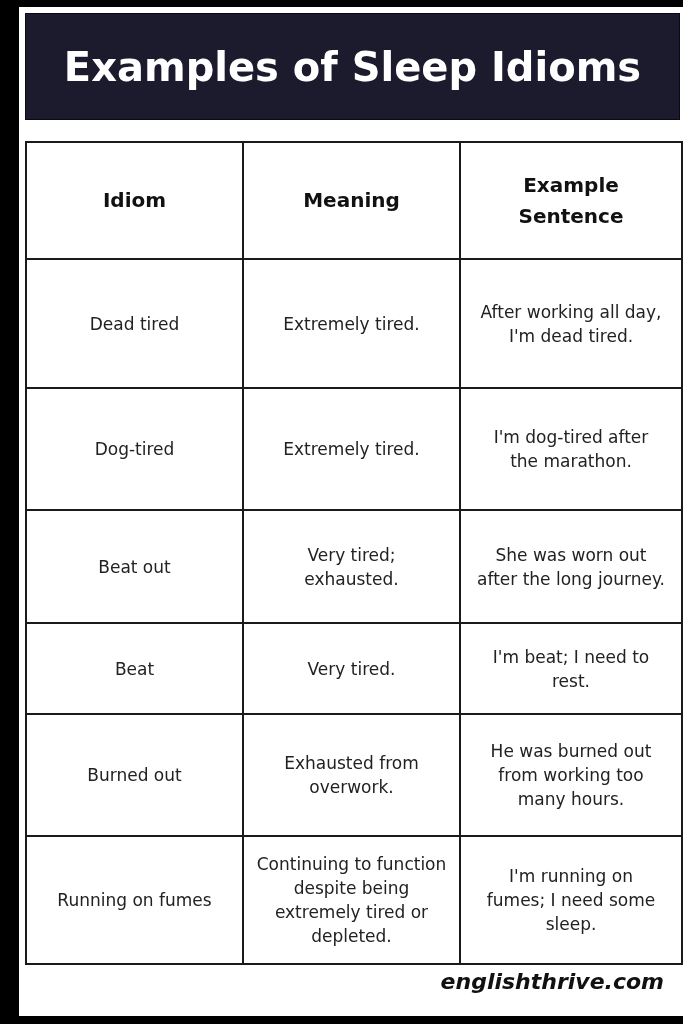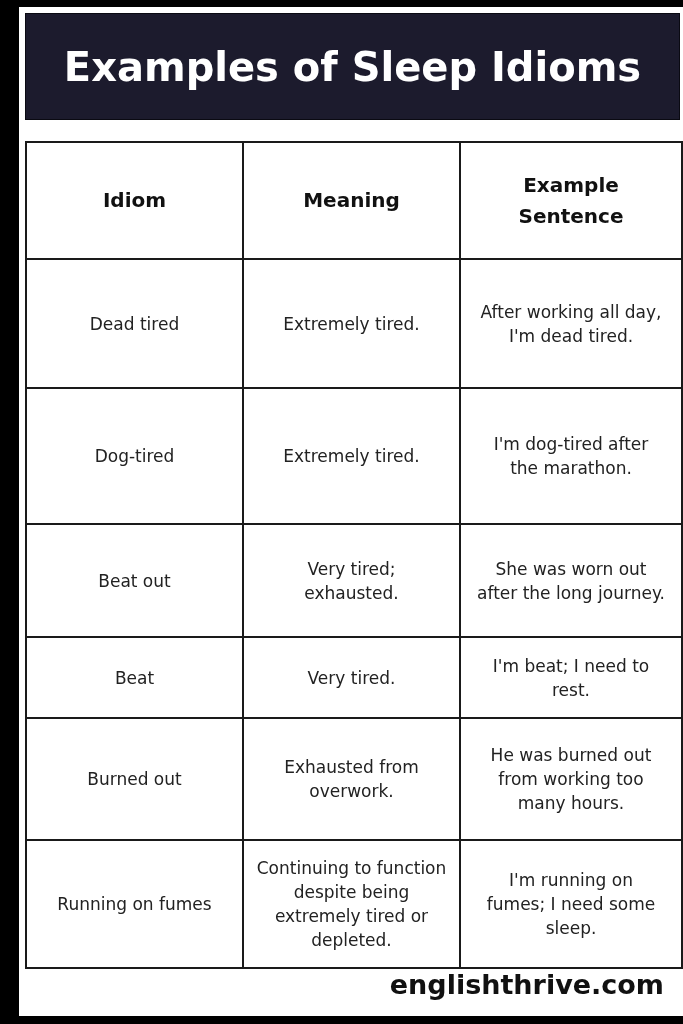--- a/index.html
+++ b/index.html
@@ -7,21 +7,21 @@
          font-family: "Liberation Sans", "DejaVu Sans", sans-serif; }
   .page { position: absolute; left: 7px; top: 7px; width: 669px; height: 1009px; background: #fff; margin-left: 12px; }
   .banner { position: absolute; left: 6px; top: 6px; width: 655px; height: 107px; background: #1c1b2d;
             border: 1px solid #0a0a12; box-sizing: border-box; display: flex; align-items: center; justify-content: center; }
   .banner h1 { margin: 0; color: #ffffff; font-family: "DejaVu Sans", sans-serif; font-weight: bold; font-size: 40px; letter-spacing: 0px; }
   table { position: absolute; left: 6px; top: 134px; width: 656px; border-collapse: collapse; table-layout: fixed; }
   td, th { border: 2px solid #1a1a1a; text-align: center; vertical-align: middle; color: #222; padding: 0 10px;
            font-family: "DejaVu Sans", sans-serif; font-size: 17px; line-height: 24px; font-weight: normal; }
   th { font-weight: bold; font-size: 20px; line-height: 31px; color: #111; }
   col.c1 { width: 217px; } col.c2 { width: 217px; } col.c3 { width: 222px; }
-  .footer { position: absolute; right: 24px; top: 962px; font-family: "DejaVu Sans", sans-serif; font-weight: bold; font-size: 27px; color: #111; }
+  .footer { position: absolute; right: 24px; top: 962px; font-family: "DejaVu Sans", sans-serif; font-weight: bold; font-size: 22px; color: #111; font-style: italic; }
 </style>
 </head>
 <body>
 
 <div class="page">
   <div class="banner">
     <h1>Examples of Sleep Idioms</h1>
   </div>
 
   <table>
@@ -34,31 +34,31 @@
         <tr style="height:117px">
       <th>Idiom</th>
       <th>Meaning</th>
       <th style="padding:0 40px">Example Sentence</th>
     </tr>
     <tr style="height:129px">
       <td>Dead tired</td>
       <td>Extremely tired.</td>
       <td>After working all day, I'm dead tired.</td>
     </tr>
-    <tr style="height:136px">
+    <tr style="height:122px">
       <td>Dog-tired</td>
       <td>Extremely tired.</td>
       <td style="padding:0 20px">I'm dog-tired after the marathon.</td>
     </tr>
     <tr style="height:113px">
       <td>Beat out</td>
       <td style="padding:0 45px">Very tired; exhausted.</td>
       <td style="padding:0 16px">She was worn out after the long journey.</td>
     </tr>
-    <tr style="height:81px">
+    <tr style="height:91px">
       <td>Beat</td>
       <td>Very tired.</td>
       <td style="padding:0 20px">I'm beat; I need to rest.</td>
     </tr>
     <tr style="height:122px">
       <td>Burned out</td>
       <td style="padding:0 30px">Exhausted from overwork.</td>
       <td style="padding:0 20px">He was burned out from working too many hours.</td>
     </tr>
     <tr style="height:128px">

